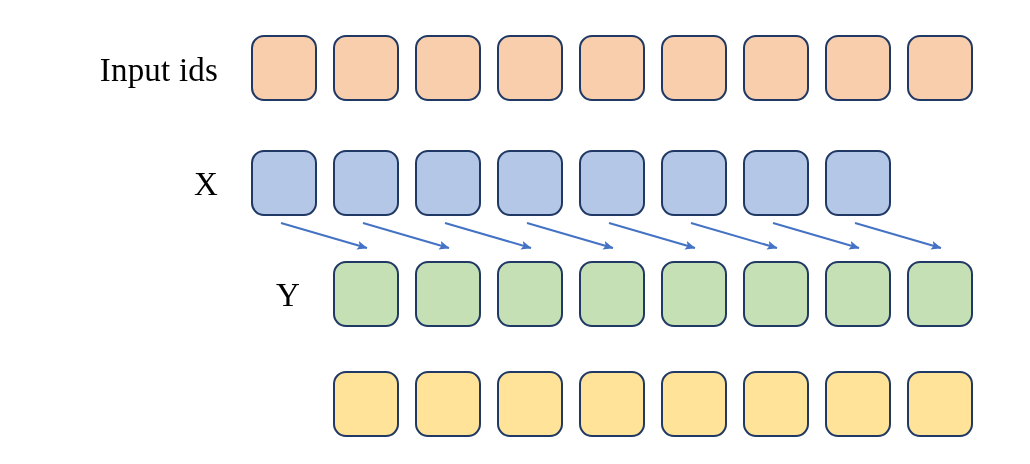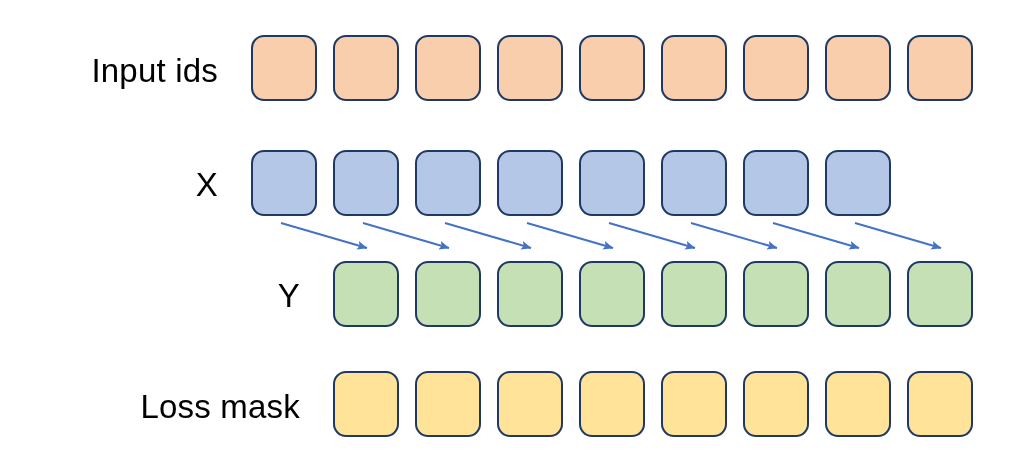--- a/index.html
+++ b/index.html
@@ -6,21 +6,21 @@
     margin: 0;
     padding: 0;
     background: #ffffff;
   }
   #canvas {
     position: relative;
     width: 1030px;
     height: 464px;
     background: #ffffff;
     overflow: hidden;
-    font-family: Liberation Sans, sans-serif;
+    font-family: Liberation Serif, serif;
   }
 
   .row {
     position: absolute;
     display: flex;
   }
 
   .cell {
     width: 66px;
     height: 66px;
@@ -60,21 +60,20 @@
   }
 </style>
 </head>
 <body>
 
 <div id="canvas">
 
   <div class="label label-input">Input ids</div>
   <div class="label label-x">X</div>
   <div class="label label-y">Y</div>
-  <div class="label label-mask">Loss mask</div>
 
   <div class="row row-input" id="row-0" style="left: 251px; top: 35px;">
       <div class="cell" style="background: rgb(248, 206, 173); border-color: rgb(31, 56, 100); width: 66px; height: 66px; border-radius: 13px; margin-right: 16px;"></div>
       <div class="cell" style="background: rgb(248, 206, 173); border-color: rgb(31, 56, 100); width: 66px; height: 66px; border-radius: 13px; margin-right: 16px;"></div>
       <div class="cell" style="background: rgb(248, 206, 173); border-color: rgb(31, 56, 100); width: 66px; height: 66px; border-radius: 13px; margin-right: 16px;"></div>
       <div class="cell" style="background: rgb(248, 206, 173); border-color: rgb(31, 56, 100); width: 66px; height: 66px; border-radius: 13px; margin-right: 16px;"></div>
       <div class="cell" style="background: rgb(248, 206, 173); border-color: rgb(31, 56, 100); width: 66px; height: 66px; border-radius: 13px; margin-right: 16px;"></div>
       <div class="cell" style="background: rgb(248, 206, 173); border-color: rgb(31, 56, 100); width: 66px; height: 66px; border-radius: 13px; margin-right: 16px;"></div>
       <div class="cell" style="background: rgb(248, 206, 173); border-color: rgb(31, 56, 100); width: 66px; height: 66px; border-radius: 13px; margin-right: 16px;"></div>
       <div class="cell" style="background: rgb(248, 206, 173); border-color: rgb(31, 56, 100); width: 66px; height: 66px; border-radius: 13px; margin-right: 16px;"></div>

